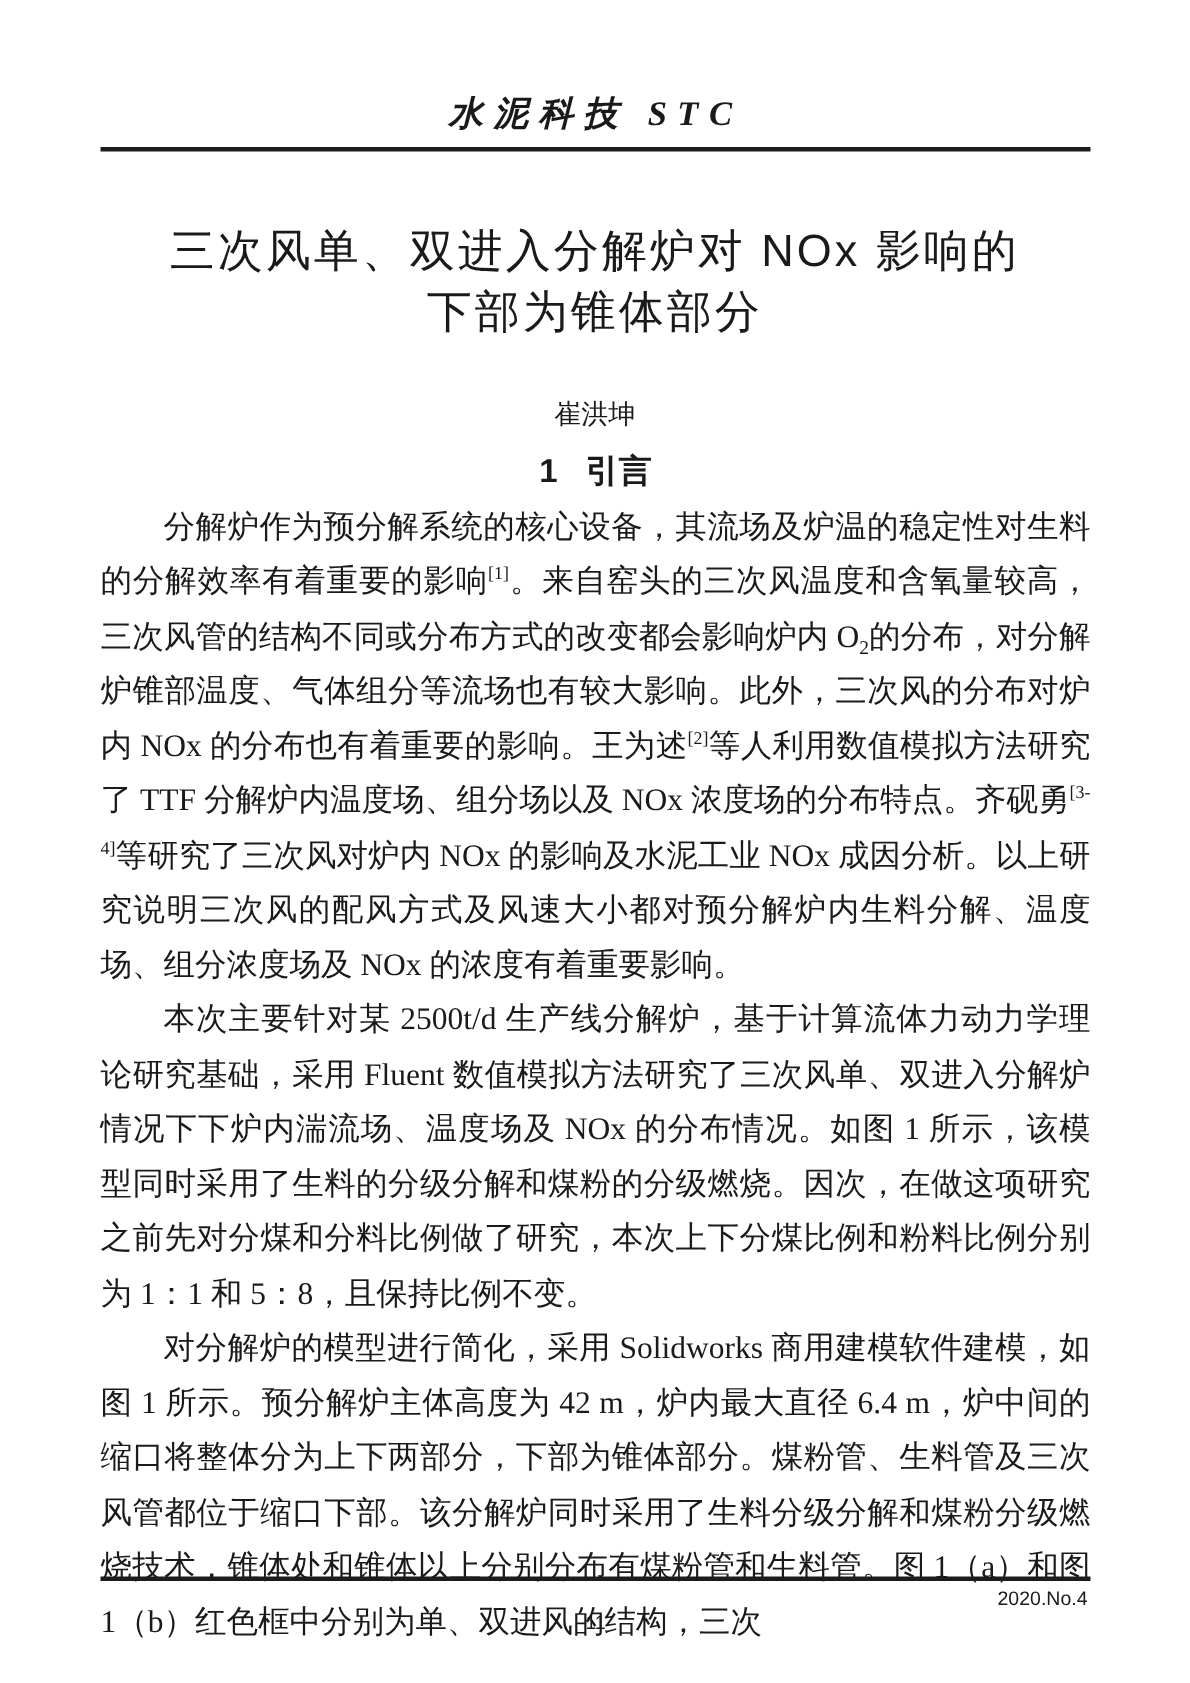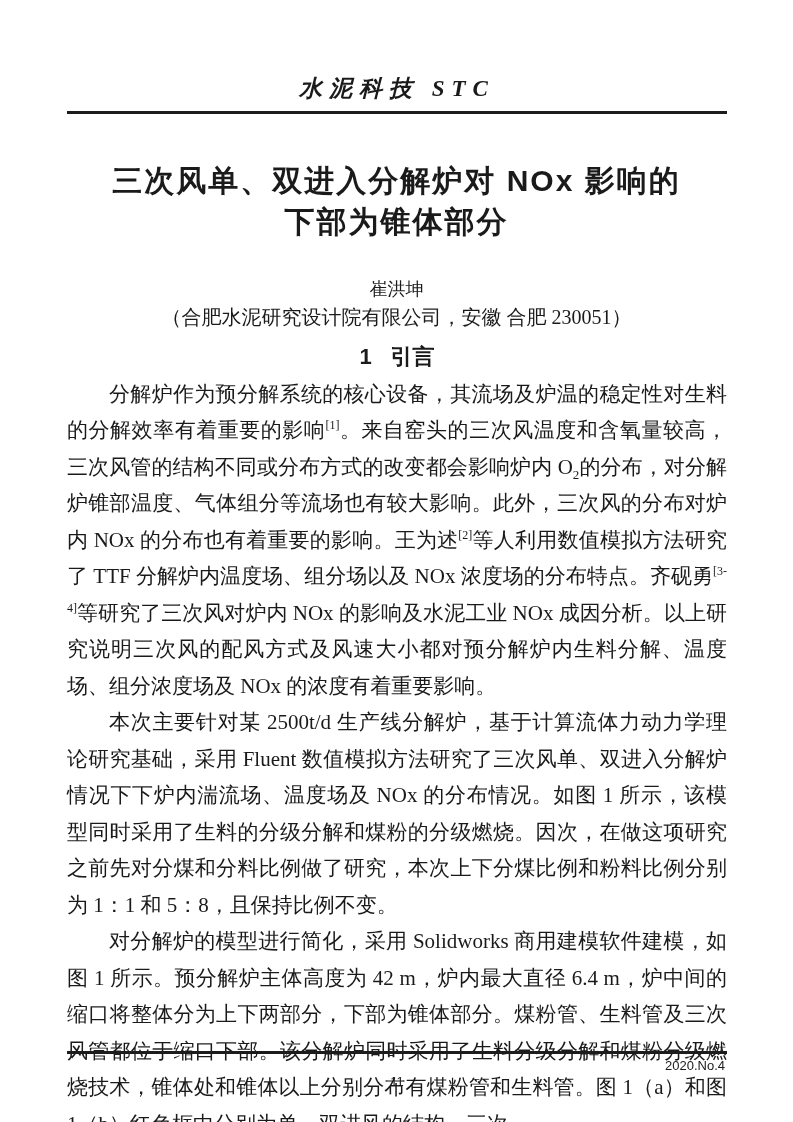--- a/index.html
+++ b/index.html
@@ -7,37 +7,37 @@
     position: relative;
     width: 793px;
     height: 1122px;
     background: #ffffff;
     color: #1a1a1a;
     font-family: "Liberation Serif", "DejaVu Serif", serif;
     overflow: hidden;
   }
 
   
-  .journal-header { margin: 17px 66px 0 67px; padding-top: 60px; text-align: center; }
+  .journal-header { margin: 4px 66px 0 67px; padding-top: 60px; text-align: center; }
   .journal-title {
     font-size: 23px;
     font-weight: 700;
     font-style: italic;
     letter-spacing: 7px;
     line-height: 24px;
   }
   .header-rule { border-bottom: 3px solid #1c1c1c; margin-top: 10px; }
 
   
   .article-title {
     margin: 46px 67px 0;
     text-align: center;
     font-family: "Liberation Sans", "DejaVu Sans", sans-serif;
     font-size: 30px;
-    font-weight: 700;
+    font-weight: 400;
     line-height: 41px;
     letter-spacing: 2px;
   }
   .author { margin-top: 37px; text-align: center; font-size: 18px; line-height: 20px; }
   .affiliation { margin-top: 6px; text-align: center; font-size: 20px; line-height: 24px; }
 
   
   .article-body {
     margin: 10px 66px 0 67px;
     font-size: 21px;
@@ -81,21 +81,20 @@
     <div class="header-rule"></div>
   </div>
 
   <h1 class="article-title">
     <span>三次风单、双进入分解炉对 NOx 影响的</span><br>
     <span>下部为锥体部分</span>
   </h1>
 
   <div class="author">崔洪坤</div>
 
-  <div class="affiliation">（合肥水泥研究设计院有限公司，安徽 合肥 230051）</div>
 
   <main class="article-body">
       <h2 class="section-heading"><span class="sec-num">1</span><span>引言</span></h2>
       <p class="body-para">分解炉作为预分解系统的核心设备，其流场及炉温的稳定性对生料的分解效率有着重要的影响<sup>[1]</sup>。来自窑头的三次风温度和含氧量较高，三次风管的结构不同或分布方式的改变都会影响炉内 O<sub>2</sub>的分布，对分解炉锥部温度、气体组分等流场也有较大影响。此外，三次风的分布对炉内 NOx 的分布也有着重要的影响。王为述<sup>[2]</sup>等人利用数值模拟方法研究了 TTF 分解炉内温度场、组分场以及 NOx 浓度场的分布特点。齐砚勇<sup>[3-4]</sup>等研究了三次风对炉内 NOx 的影响及水泥工业 NOx 成因分析。以上研究说明三次风的配风方式及风速大小都对预分解炉内生料分解、温度场、组分浓度场及 NOx 的浓度有着重要影响。</p>
       <p class="body-para">本次主要针对某 2500t/d 生产线分解炉，基于计算流体力动力学理论研究基础，采用 Fluent 数值模拟方法研究了三次风单、双进入分解炉情况下下炉内湍流场、温度场及 NOx 的分布情况。如图 1 所示，该模型同时采用了生料的分级分解和煤粉的分级燃烧。因次，在做这项研究之前先对分煤和分料比例做了研究，本次上下分煤比例和粉料比例分别为 1：1 和 5：8，且保持比例不变。</p>
       <p class="body-para">对分解炉的模型进行简化，采用 Solidworks 商用建模软件建模，如图 1 所示。预分解炉主体高度为 42 m，炉内最大直径 6.4 m，炉中间的缩口将整体分为上下两部分，下部为锥体部分。煤粉管、生料管及三次风管都位于缩口下部。该分解炉同时采用了生料分级分解和煤粉分级燃烧技术，锥体处和锥体以上分别分布有煤粉管和生料管。图 1（a）和图 1（b）红色框中分别为单、双进风的结构，三次</p>
     </main>
 
   <div class="page-footer">
     <div class="footer-rule"></div>

